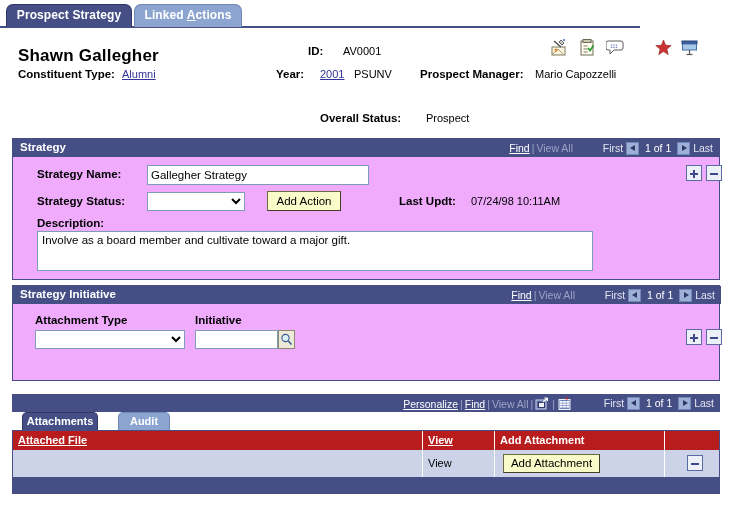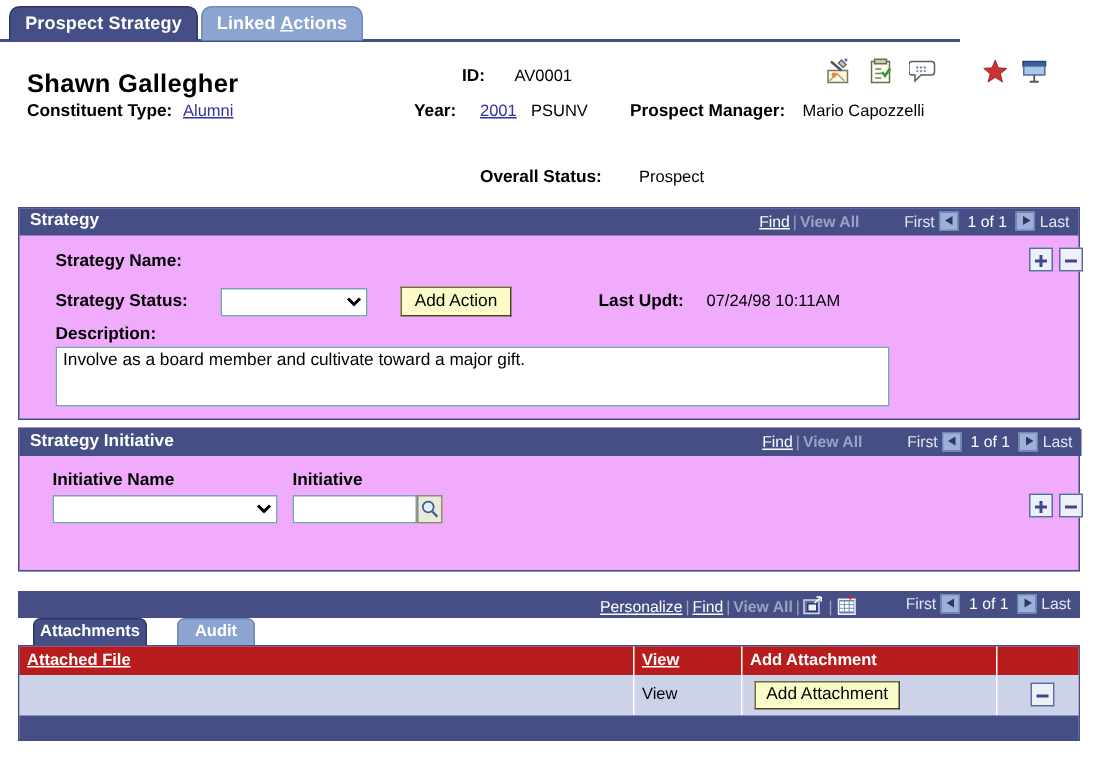--- a/index.html
+++ b/index.html
@@ -135,21 +135,21 @@
     font-size: 10.5px;
     white-space: nowrap;
     color: #c6cce0;
   }
   .hdr-links a {
     color: #ffffff;
     text-decoration: underline;
     cursor: pointer;
     margin-top: 11px;
   }
-  .hdr-links .disabled { color: #9aa3c4; text-decoration: none; font-weight: bold; }
+  .hdr-links .disabled { color: #9aa3c4; text-decoration: none; }
   .hdr-links .sep { color: #9aa3c4; padding: 0 2px; }
 
   .navwidget {
     position: absolute;
     top: 2px;
     font-size: 10.5px;
     color: #e2e5f0;
     white-space: nowrap;
     line-height: 14px;
   }
@@ -425,20 +425,21 @@
     <div class="navwidget" style="right:6px;">
       <span>First</span>
       <span class="arrow left"></span>
       <span class="cnt">1 of 1</span>
       <span class="arrow right"></span>
       <span>Last</span>
     </div>
   </div>
 
   <div class="flabel" style="left:24px; top:29px;">Strategy Name:</div>
+  <input class="psinput" style="left: 134px; top: 26px; width: 222px; height: 20px;" value="Gallegher Strategy">
 
   <div class="flabel" style="left:24px; top:56px;">Strategy Status:</div>
   <select class="psselect" style="left:134px; top:53px; width:98px;">
     <option></option>
   </select>
 
   <button class="psbtn" style="left:254px; top:52px; width:74px; height:20px;">Add Action</button>
 
   <div class="flabel" style="left:386px; top:56px;">Last Updt:</div>
   <div class="ftext" style="left:458px; top:56px;">07/24/98 10:11AM</div>
@@ -461,21 +462,21 @@
 
     <div class="navwidget" style="right:6px;">
       <span>First</span>
       <span class="arrow left"></span>
       <span class="cnt">1 of 1</span>
       <span class="arrow right"></span>
       <span>Last</span>
     </div>
   </div>
 
-  <div class="flabel" style="left:22px; top:28px;">Initiative Name</div>
+  <div class="flabel" style="left:22px; top:28px;">Attachment Type</div>
   <select class="psselect" style="left:22px; top:44px; width:150px;">
     <option></option>
   </select>
 
   <div class="flabel" style="left:182px; top:28px;">Initiative</div>
   <input class="psinput" style="left: 182px; top: 44px; width: 83px; height: 19px;" value="">
   <div class="lookup-btn" style="left:265px; top:44px;">
     <svg width="13" height="13" viewBox="0 0 13 13">
       <circle cx="5.5" cy="5" r="3.6" fill="#dff0fb" stroke="#3b5b8c" stroke-width="1.1"></circle>
       <line x1="8.3" y1="8" x2="11.5" y2="11.5" stroke="#3b5b8c" stroke-width="1.6"></line>

